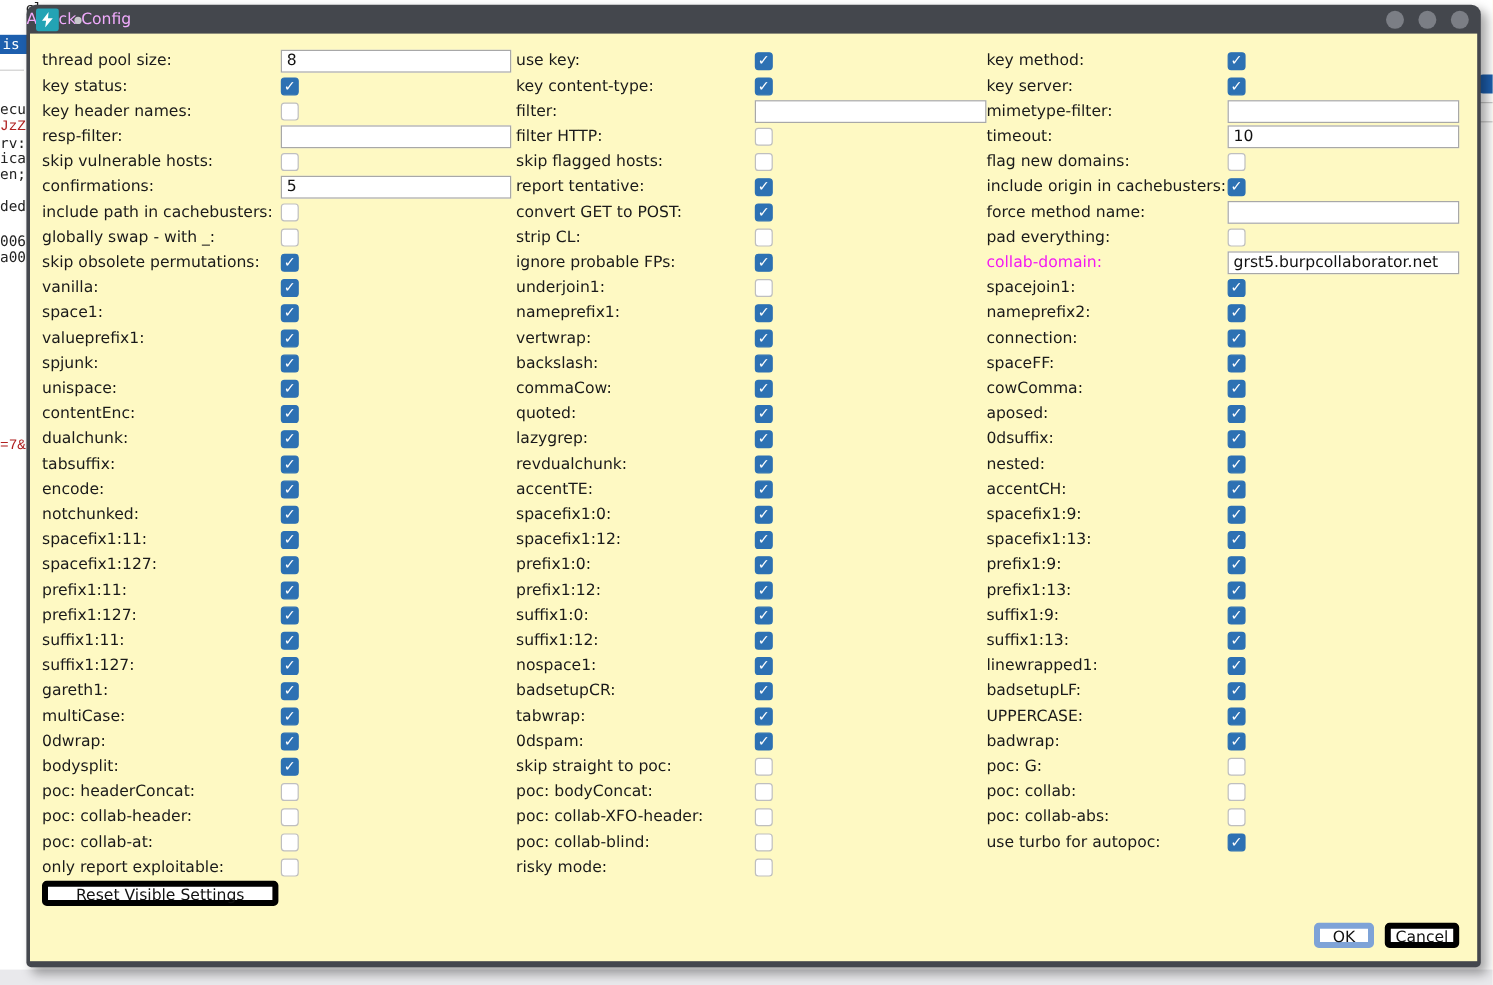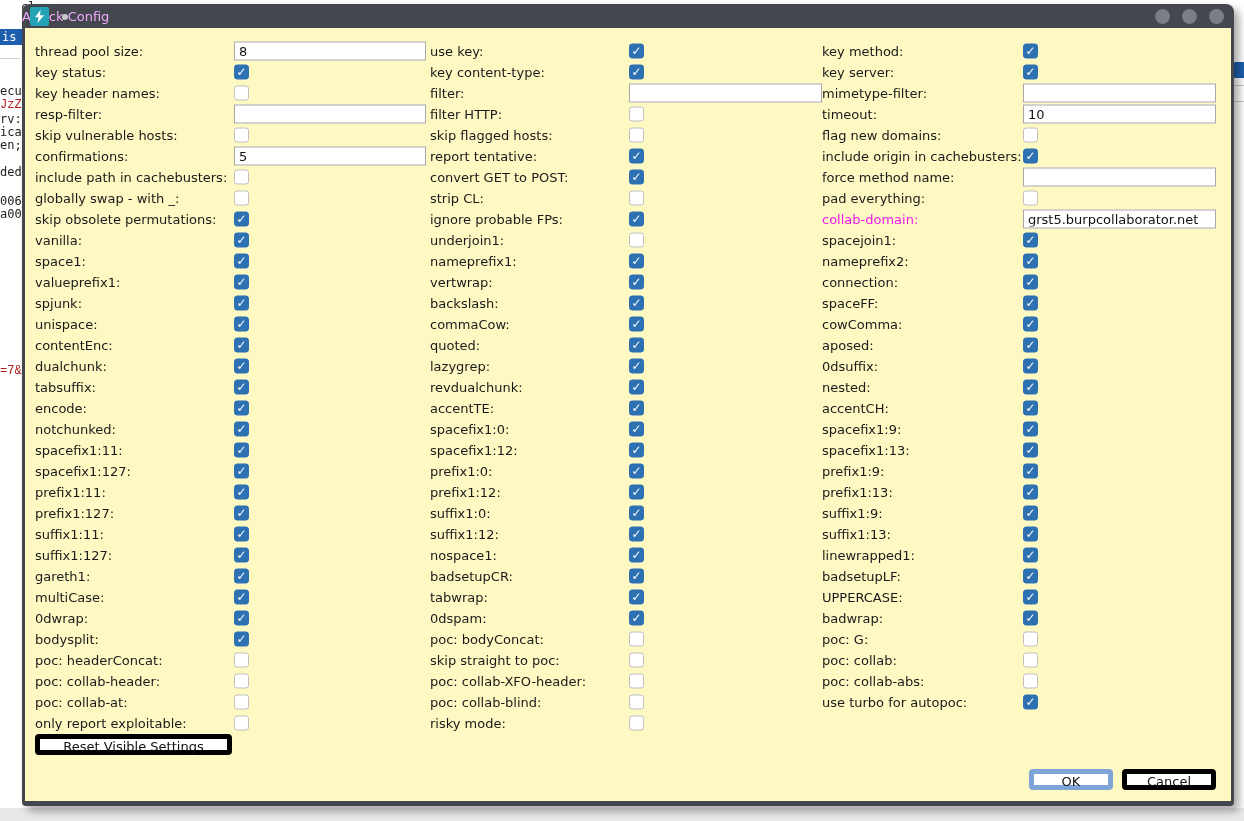--- a/index.html
+++ b/index.html
@@ -45,22 +45,22 @@
   .txt { position:absolute; left:var(--ctl); top:50%; transform:translateY(-50%);
          width:193px; height:19px; border:1px solid #a8a8a8; background:#fff;
          font-family:inherit; font-size:13px; padding:0 4px; color:#111; }
   #col1 .txt { width:192px; }
 
   
   .btn { background:#fff; border:5px solid #000000; border-radius:4px; font-family:inherit;
          font-size:13px; color:#111; height:21px; cursor:default; }
   .reset-btn { position:absolute; left:10px; top:706px; width:197px; }
   .footer { position:absolute; right:15px; top:741px; display:flex; gap:9px; }
-  .ok-btn { width:84px; border-color:#7ea3d7; }
-  .cancel-btn { width:94px; }
+  .ok-btn { width:50px; border-color:#7ea3d7; }
+  .cancel-btn { width:62px; }
 </style>
 </head>
 <body>
 
 <div>
   <div class="bg-line-left"></div>
   <div id="bg-frags">
       <span class="bg-frag" style="left: 0px; top: 0px; padding-left: 21px;">cle</span>
       <span class="bg-frag hl" style="left: 0px; top: 29px;">is c</span>
       <span class="bg-frag" style="left: 0px; top: 84px;">ecu</span>
@@ -339,25 +339,25 @@
         </div>
         <div class="row">
           <span class="lbl">tabwrap:</span>
           <span class="cb on">✓</span>
         </div>
         <div class="row">
           <span class="lbl">0dspam:</span>
           <span class="cb on">✓</span>
         </div>
         <div class="row">
+          <span class="lbl">skip straight to poc:</span>
+          <span class="cb"></span>
+        </div>
+        <div class="row">
           <span class="lbl">poc: bodyConcat:</span>
-          <span class="cb"></span>
-        </div>
-        <div class="row">
-          <span class="lbl">skip straight to poc:</span>
           <span class="cb"></span>
         </div>
         <div class="row">
           <span class="lbl">poc: collab-XFO-header:</span>
           <span class="cb"></span>
         </div>
         <div class="row">
           <span class="lbl">poc: collab-blind:</span>
           <span class="cb"></span>
         </div>

